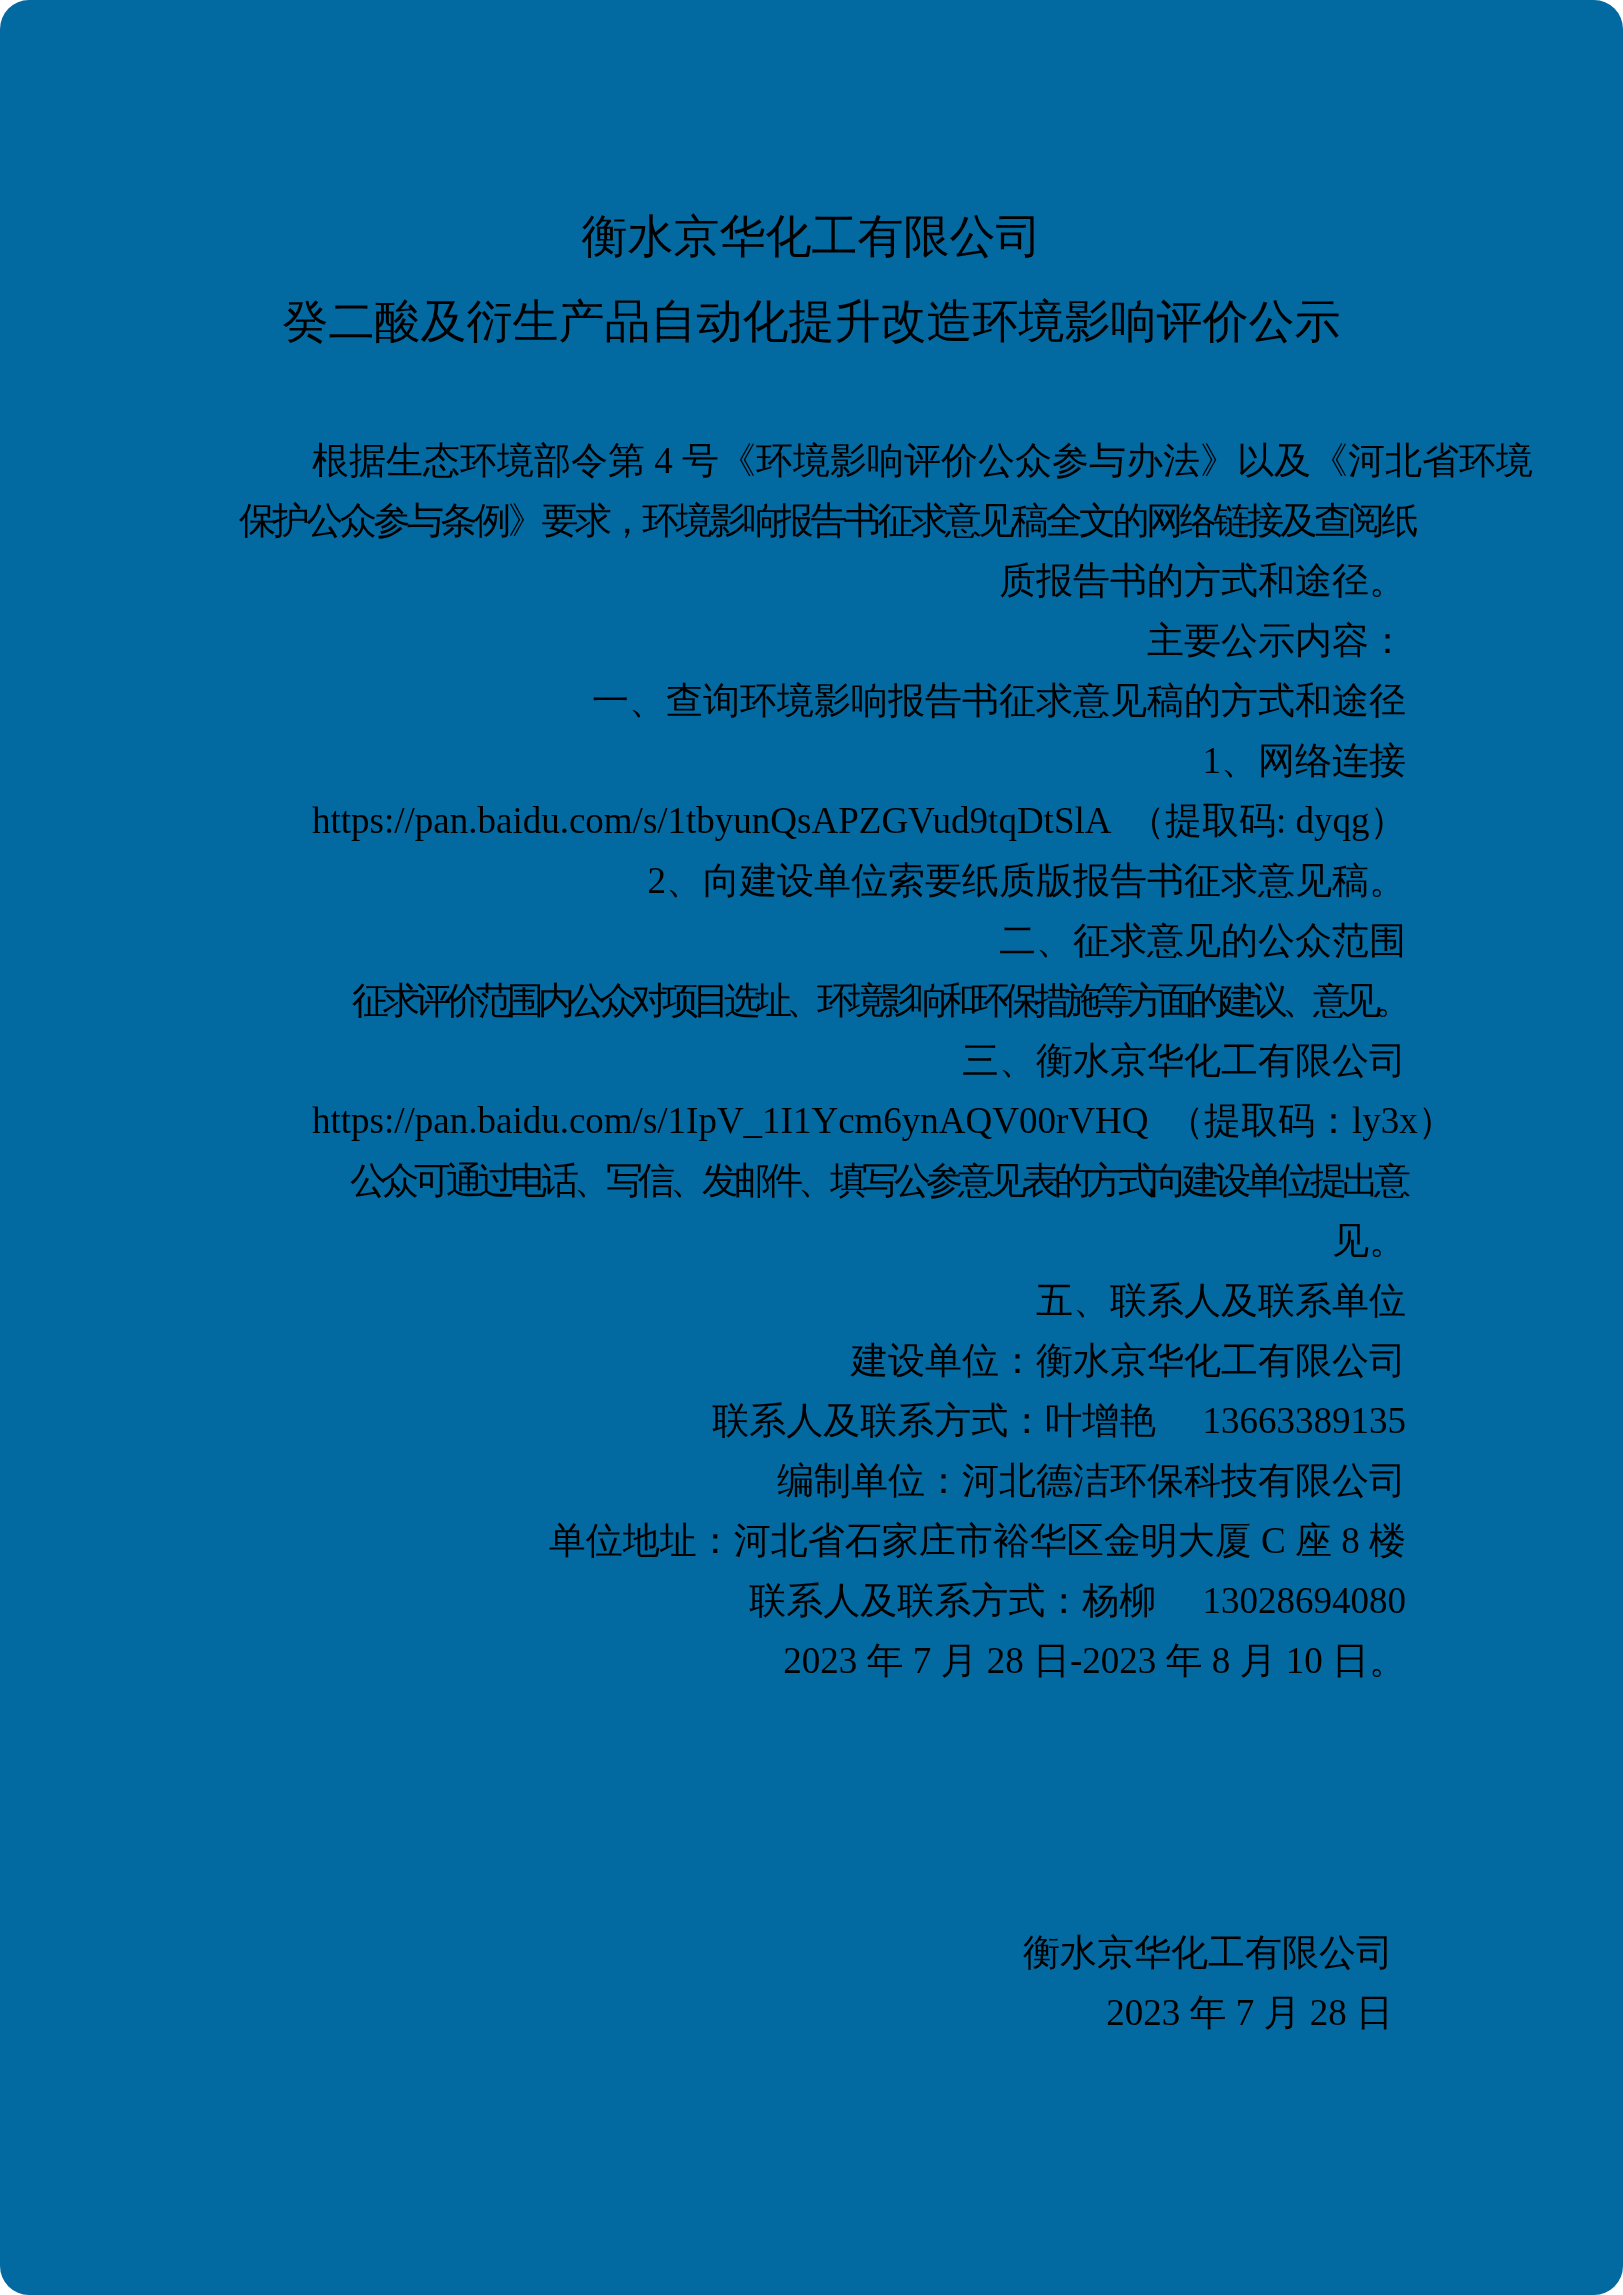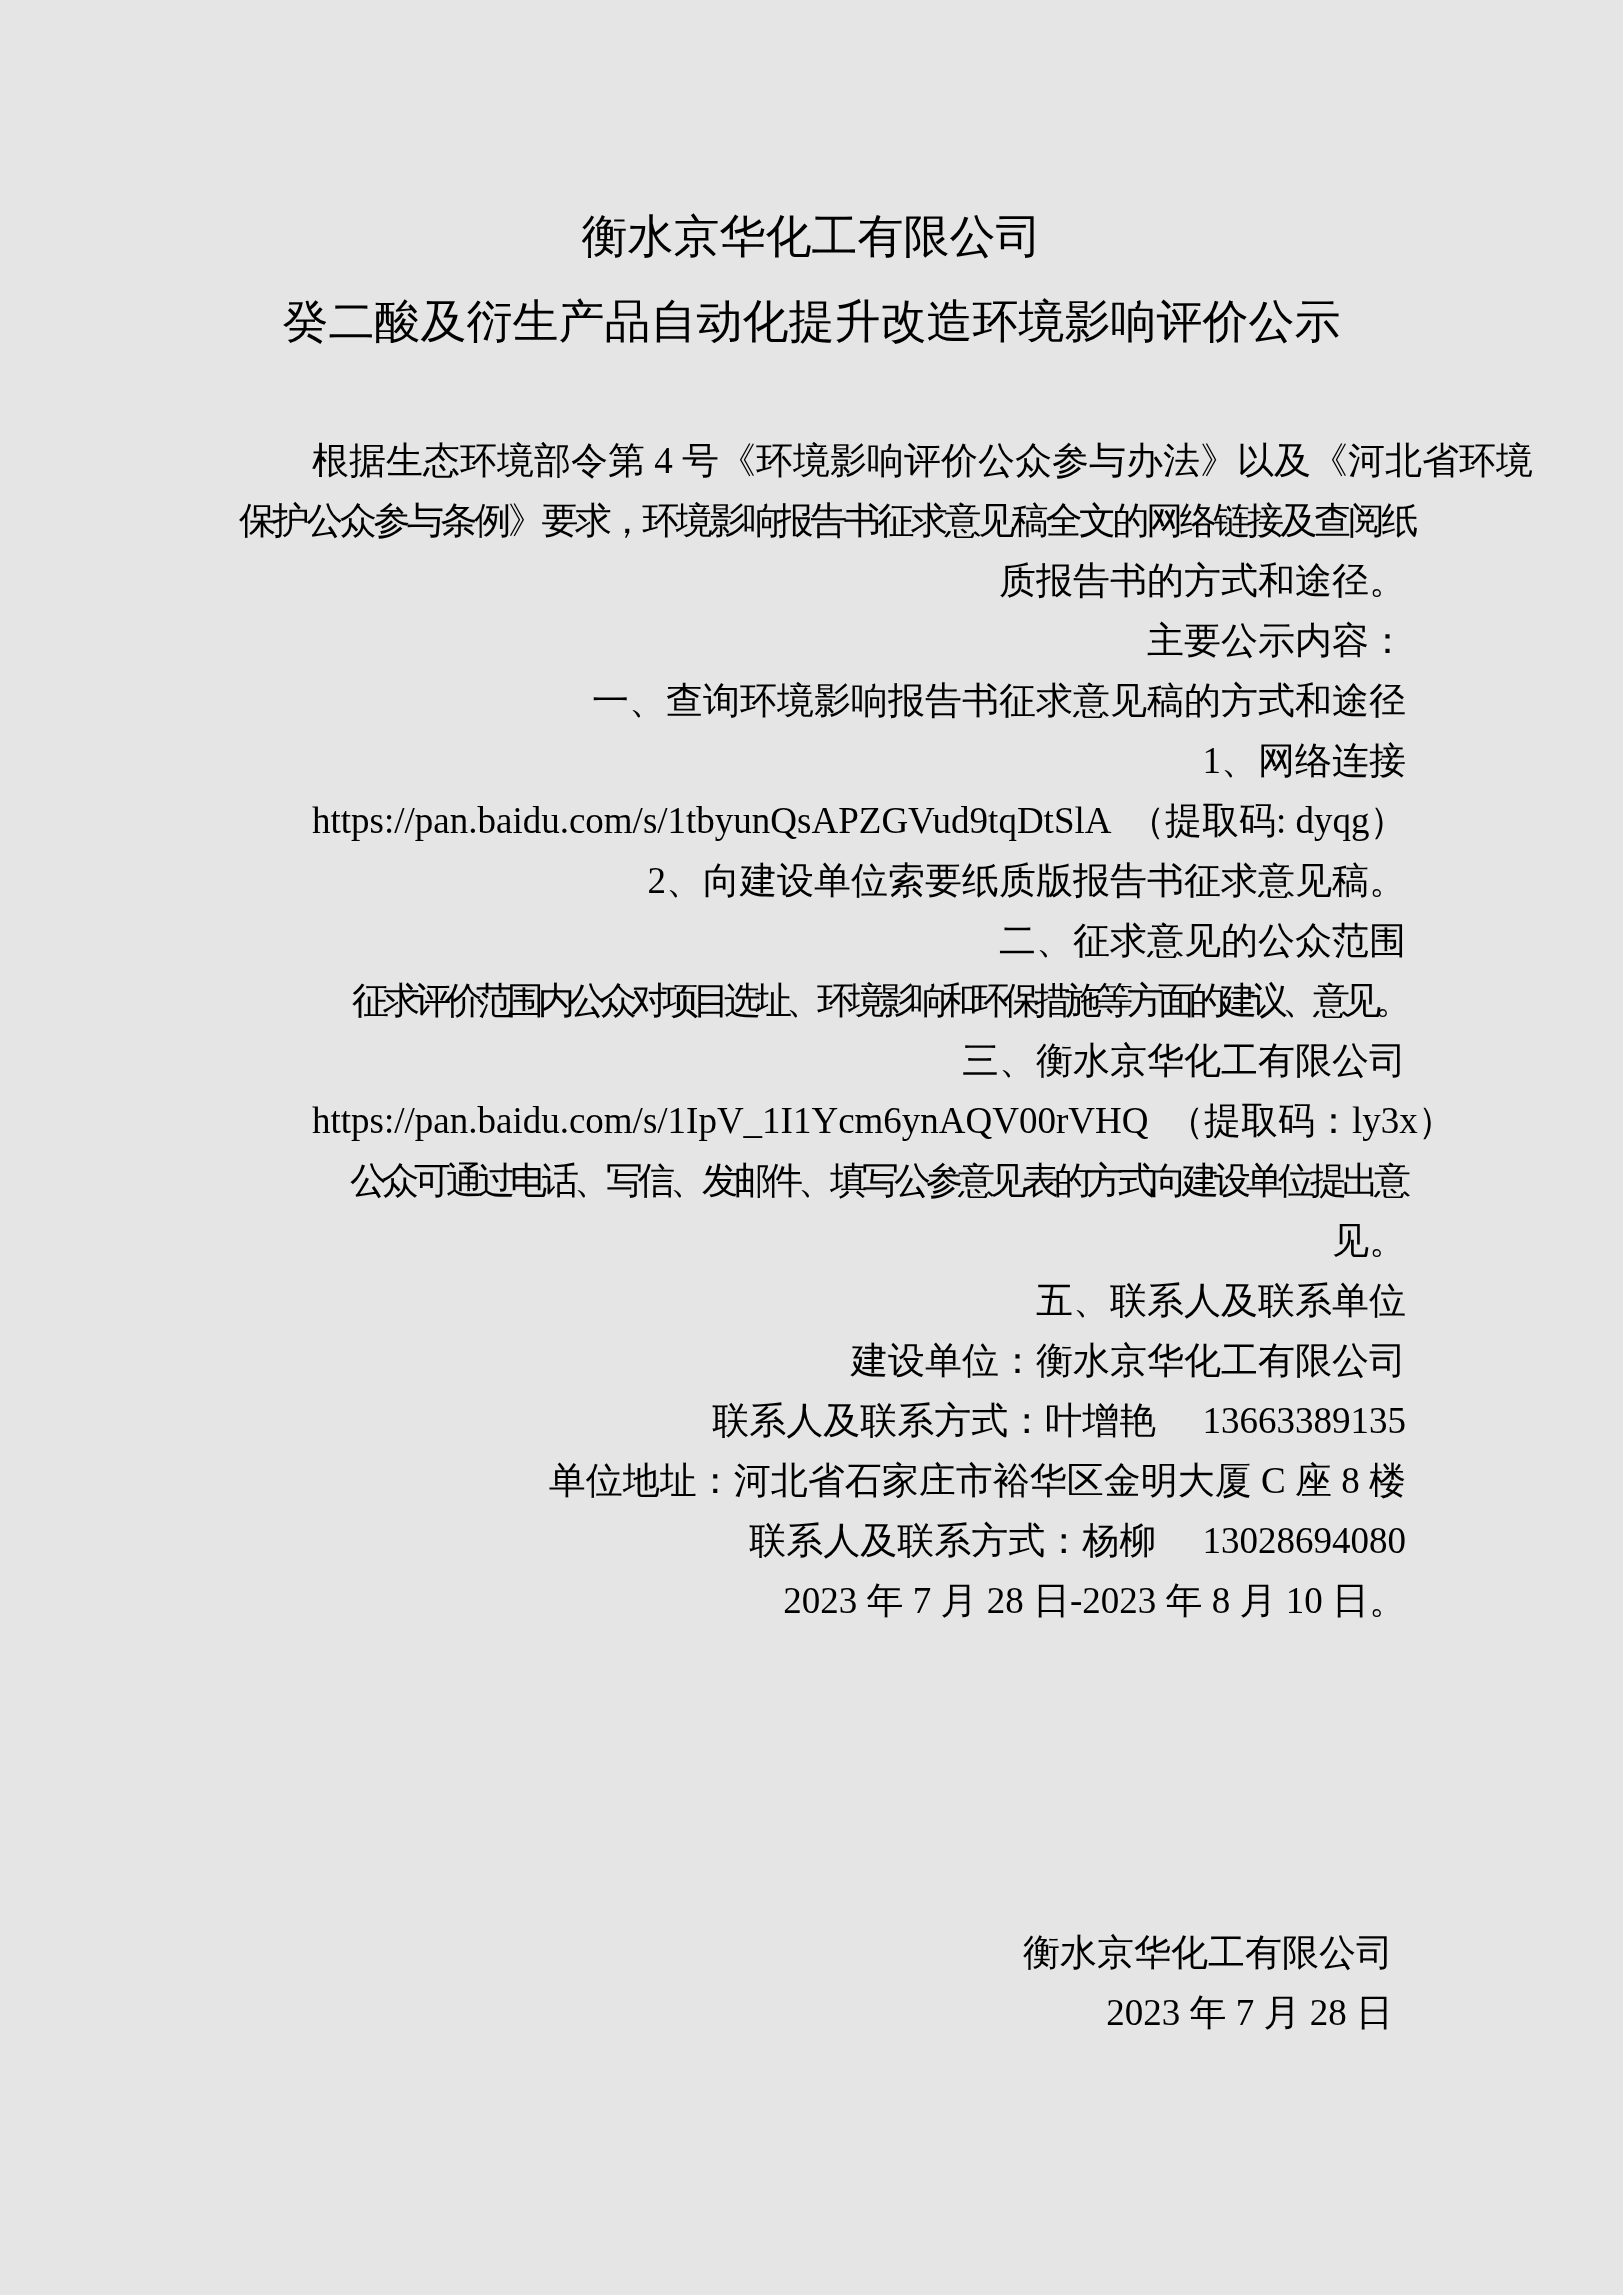--- a/index.html
+++ b/index.html
@@ -1,23 +1,24 @@
 <!DOCTYPE html>
 <html style="font-size:13.5px"><head>
 <meta charset="utf-8">
 <style>
   html, body { margin: 0; padding: 0; background: #ffffff; }
   .page {
     position: relative;
     width: 1623px;
     height: 2295px;
-    background: #e5e5e5;
+    background: #0369a1;
     color: #000000;
     font-family: "Liberation Serif", "DejaVu Serif", serif;
     overflow: hidden;
+    border-radius: 29px;
   }
   .title-block {
     position: absolute;
     top: 194px;
     left: 0;
     width: 100%;
     text-align: center;
     font-size: 46px;
     line-height: 85px;
   }
@@ -63,20 +64,21 @@
       <div class="line indent">2、向建设单位索要纸质版报告书征求意见稿。</div>
       <div class="line indent">二、征求意见的公众范围</div>
       <div class="line indent" style="letter-spacing: -6px;">征求评价范围内公众对项目选址、环境影响和环保措施等方面的建议、意见。</div>
       <div class="line indent">三、衡水京华化工有限公司</div>
       <div class="line indent">https://pan.baidu.com/s/1IpV_1I1Ycm6ynAQV00rVHQ  （提取码：ly3x）</div>
       <div class="line indent" style="letter-spacing: -5px;">公众可通过电话、写信、发邮件、填写公参意见表的方式向建设单位提出意</div>
       <div class="line">见。</div>
       <div class="line indent">五、联系人及联系单位</div>
       <div class="line indent">建设单位：衡水京华化工有限公司</div>
       <div class="line indent">联系人及联系方式：叶增艳　 13663389135</div>
+      <div class="line indent">编制单位：河北德洁环保科技有限公司</div>
       <div class="line indent">单位地址：河北省石家庄市裕华区金明大厦 C 座 8 楼</div>
       <div class="line indent">联系人及联系方式：杨柳　 13028694080</div>
       <div class="line indent">2023 年 7 月 28 日-2023 年 8 月 10 日。</div>
     </div>
 
   <div class="signature-block">
     <div class="line">衡水京华化工有限公司</div>
     <div class="line">2023 年 7 月 28 日</div>
   </div>
 

